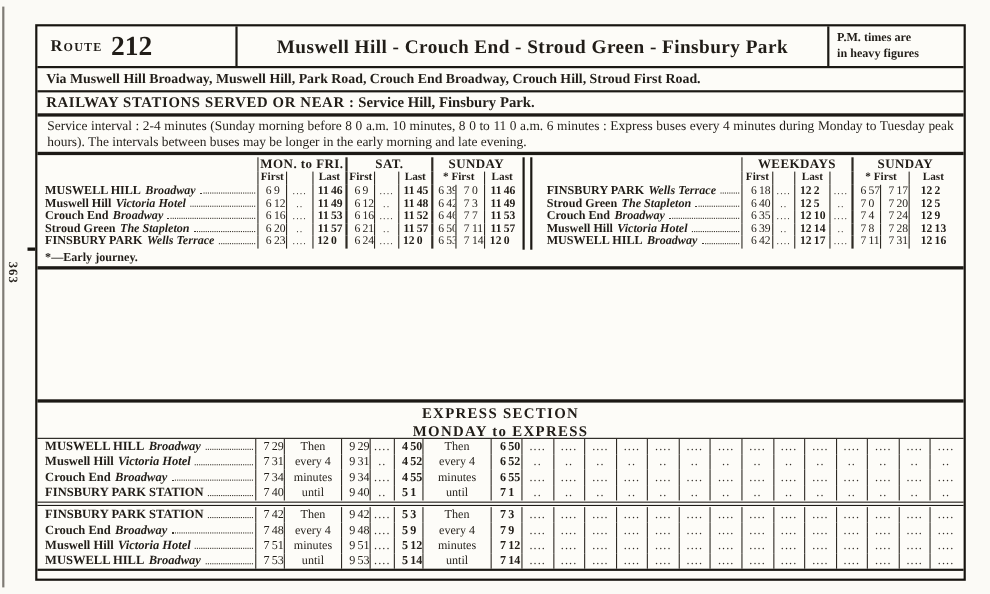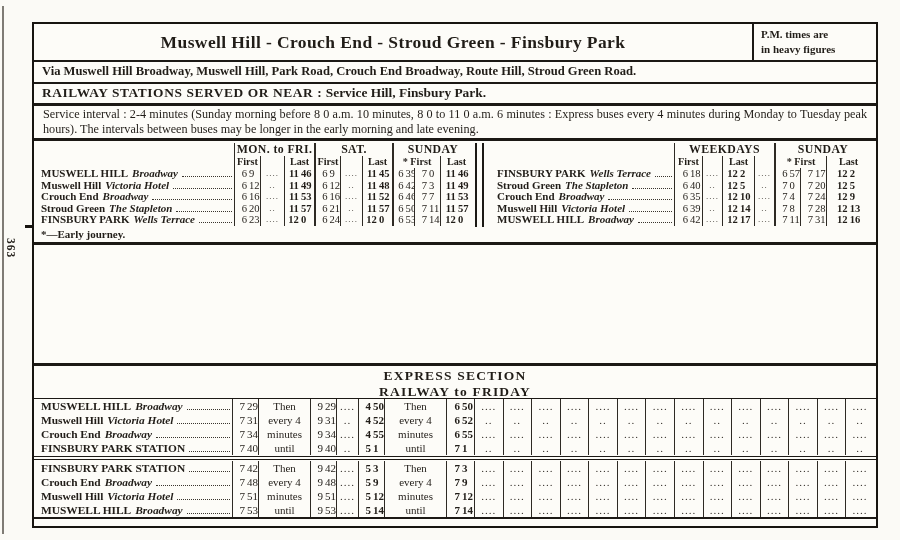--- a/index.html
+++ b/index.html
@@ -73,29 +73,33 @@
 </head>
 <body>
 
 <div class="scan-edge"></div>
 <div class="margin-note">363</div>
 <div class="margin-tick"></div>
 
 <div class="sheet">
 
   <div class="head-row">
+    <div class="route-cell">
+      <span class="route-word">Route</span>
+      <span class="route-num">212</span>
+    </div>
     <div class="title-cell">Muswell Hill - Crouch End - Stroud Green - Finsbury Park</div>
     <div class="pm-cell">
       <div>P.M. times are</div>
       <div>in heavy figures</div>
     </div>
   </div>
 
   <div class="rule"></div>
-  <div class="via-row">Via Muswell Hill Broadway, Muswell Hill, Park Road, Crouch End Broadway, Route Hill, Stroud Green Road.</div>
+  <div class="via-row">Via Muswell Hill Broadway, Muswell Hill, Park Road, Crouch End Broadway, Crouch Hill, Stroud First Road.</div>
   <div class="rule"></div>
   <div class="railway-row">
     <span class="lbl">RAILWAY STATIONS SERVED OR NEAR :</span>
     <span>Service Hill, Finsbury Park.</span>
   </div>
   <div class="rule thick"></div>
   <div class="service-row">Service interval : 2-4 minutes (Sunday morning before 8 0 a.m. 10 minutes, 8 0 to 11 0 a.m. 6 minutes : Express buses every 4 minutes during Monday to Tuesday peak hours).   The intervals between buses may be longer in the early morning and late evening.</div>
   <div class="rule thick"></div>
 
   <div class="main-tables">
@@ -468,21 +472,21 @@
   </div>
 
   <div class="footnote">*—Early journey.</div>
   <div class="rule thick"></div>
 
   <div class="blank-zone"></div>
 
   <div class="rule thick"></div>
   <div class="express-title">
     <div>EXPRESS SECTION</div>
-    <div>RAILWAY to FRIDAY</div>
+    <div>MONDAY to EXPRESS</div>
   </div>
   <div class="rule thin"></div>
 
   <div class="extable" id="ex1">
       <div class="trow exrow">
         <span class="stop" style="width: 194px;">
           <span>MUSWELL HILL</span>
           <em>Broadway</em>
           <span class="leader"></span>
         </span>

